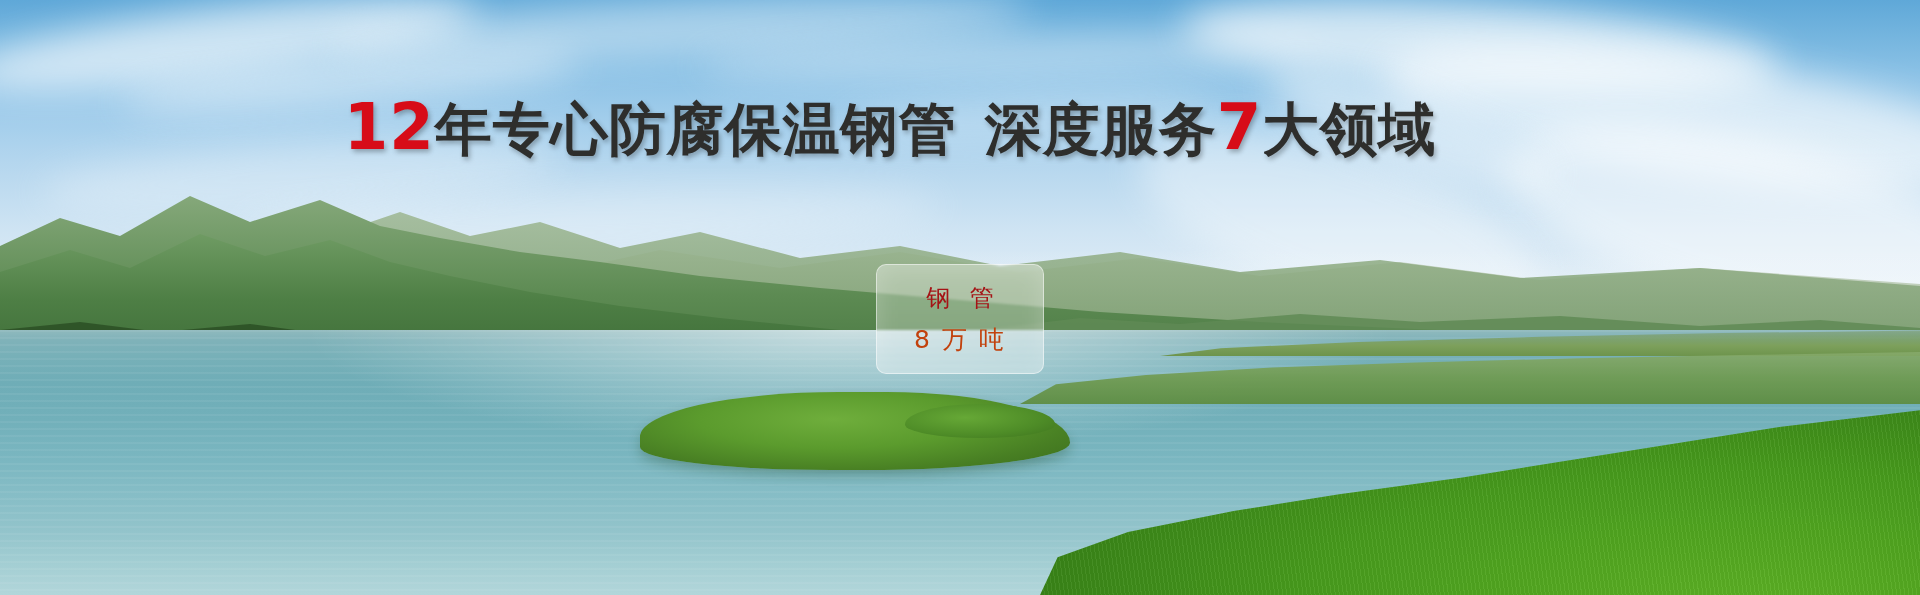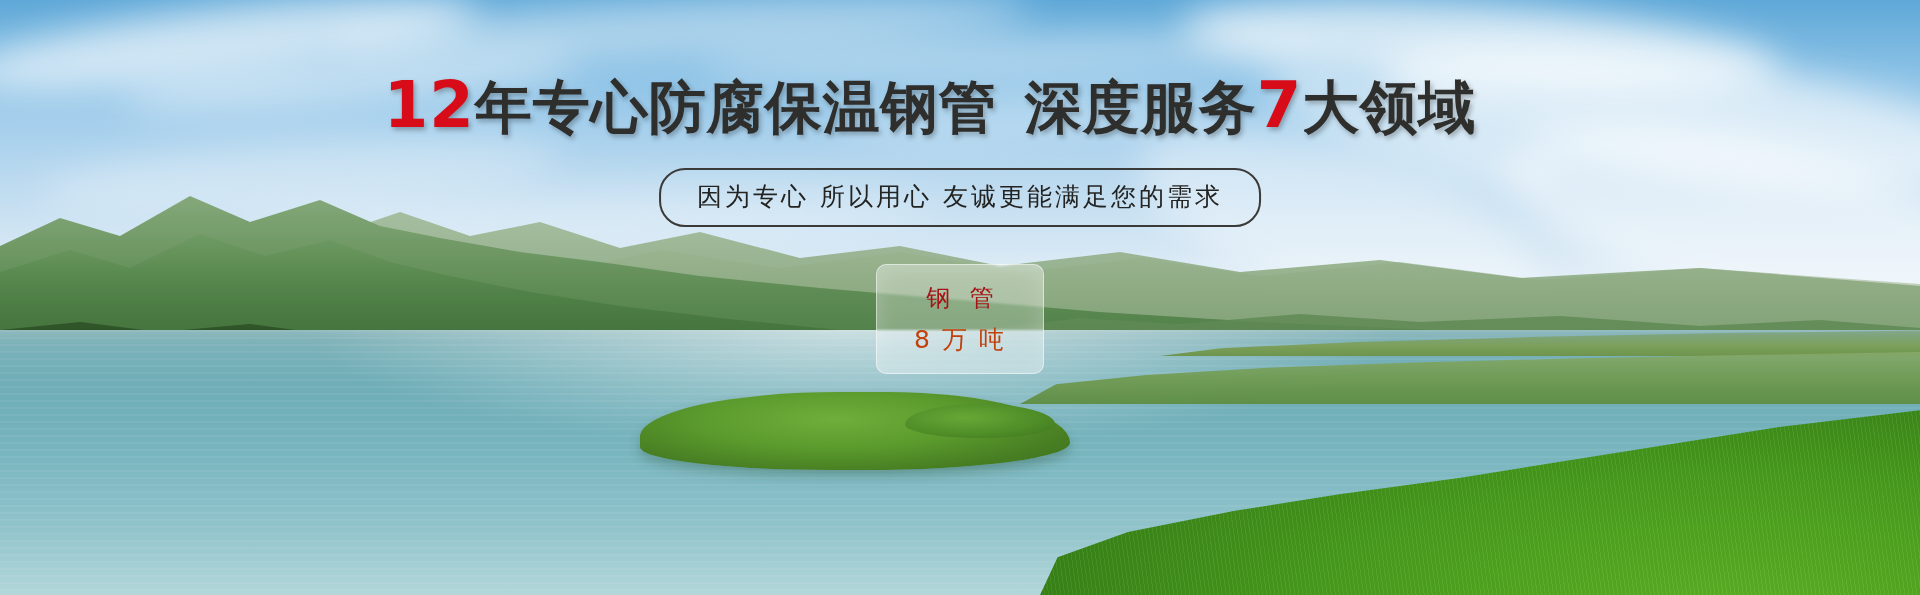--- a/index.html
+++ b/index.html
@@ -173,32 +173,31 @@
     left: 650px; top: 452px;
     width: 420px; height: 22px;
     background: radial-gradient(ellipse at 50% 0%, rgba(40,80,60,.30) 0%, rgba(40,80,60,0) 75%);
     border-radius: 50%;
   }
 
   
   .headline {
     position: absolute;
     left: 0;
-    top: 72px;
+    top: 94px;
     width: 1780px;
     text-align: center;
     font-size: 57px;
     line-height: 1.05;
     font-weight: bold;
     letter-spacing: 1px;
     white-space: nowrap;
     color: #2e2e2c;
     text-shadow: 2px 3px 5px rgba(0,0,0,0.28);
     font-family: "DejaVu Sans", "Liberation Sans", sans-serif;
-    margin-left: 40px;
   }
   .headline .hl-red {
     color: #d70c18;
     font-size: 64px;
     font-weight: bold;
   }
   .headline .hl-gap { display: inline-block; width: 28px; }
 
   
   .pill {
@@ -342,21 +341,20 @@
   <div class="island"></div>
   <div class="island2"></div>
 
   <div class="grass-right"></div>
   <div class="grass-texture"></div>
 
   <div class="headline">
     <span class="hl-red">12</span><span>年专心防腐保温钢管</span><span class="hl-gap"></span><span>深度服务</span><span class="hl-red">7</span><span>大领域</span>
   </div>
 
-  <div class="pill">因为专心 所以用心 友诚更能满足您的需求</div>
 
   <div class="cards">
 
     <div class="card">
       <div class="card-label">钢 管</div>
       <div class="card-value"><span>8 万 吨</span><sup></sup></div>
     </div>
 
 
 

